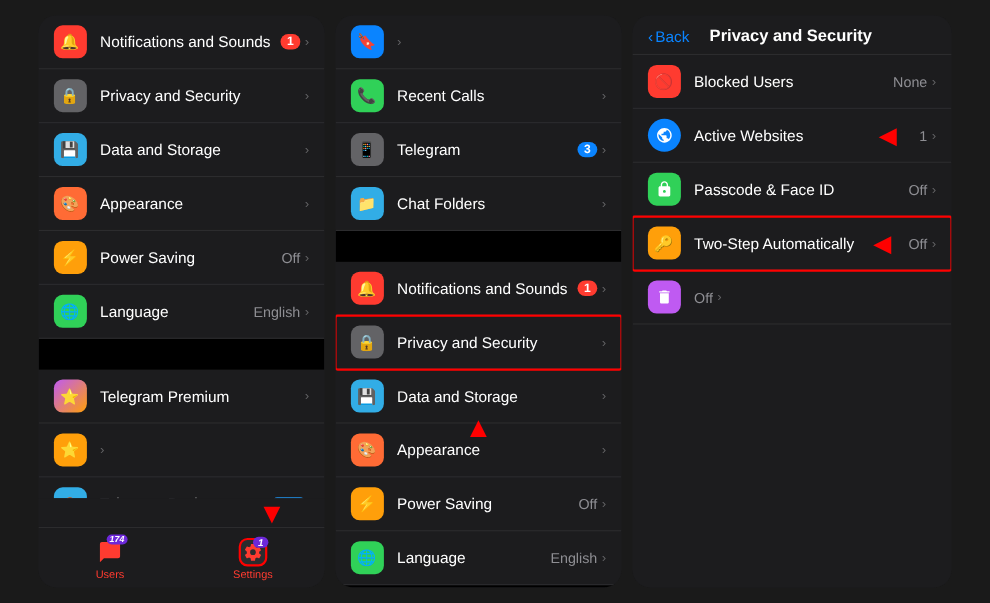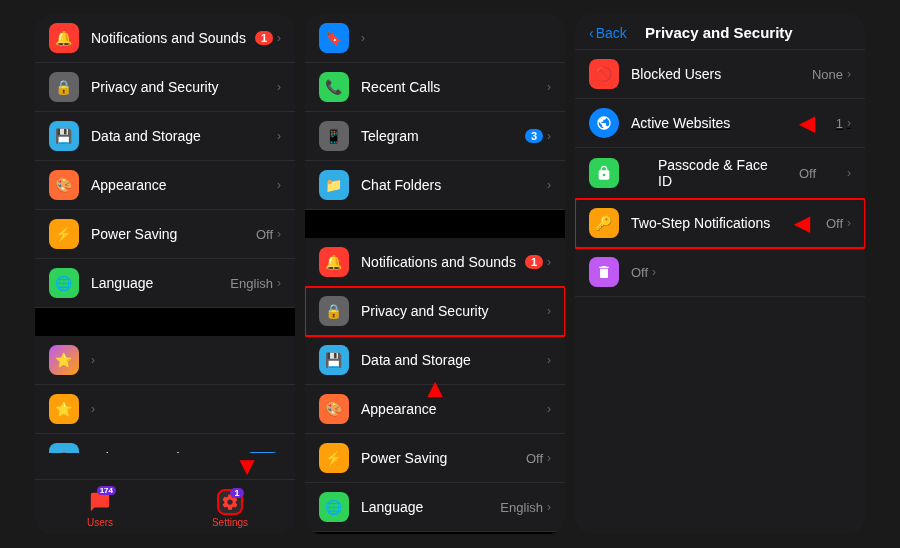--- a/index.html
+++ b/index.html
@@ -200,20 +200,21 @@
       top: -3px;
       right: -3px;
       background: #6d28d9;
       color: white;
       border-radius: 8px;
       font-size: 9px;
       font-weight: bold;
       padding: 0 4px;
       min-width: 14px;
       text-align: center;
+      font-style: italic;
     }
   </style>
 </head>
 <body>
 
 <div class="phone-panel panel-left panel-wrapper">
   <div class="settings-list">
 
     <div class="settings-item">
       <div class="item-icon" style="background:#ff3b30;">🔔</div>
@@ -246,20 +247,21 @@
       <div class="item-icon" style="background:#30d158;">🌐</div>
       <span class="item-text">Language</span>
       <span class="item-value">English</span>
       <span class="item-chevron">›</span>
     </div>
 
     <div class="section-gap"></div>
 
     <div class="settings-item">
       <div class="item-icon" style="background:linear-gradient(135deg,#bf5af2,#ff9f0a);">⭐</div>
+      <span class="item-text">Telegram Premium</span>
       <span class="item-chevron">›</span>
     </div>
     <div class="settings-item">
       <div class="item-icon" style="background:#ff9f0a;">⭐</div>
       <span class="item-chevron">›</span>
     </div>
     <div class="settings-item">
       <div class="item-icon" style="background:#32ade6;">💼</div>
       <span class="item-text">Telegram Business</span>
       <span class="new-badge">NEW</span>
@@ -373,45 +375,45 @@
     <span class="header-title">Privacy and Security</span>
   </div>
 
   <div class="settings-list">
     <div class="settings-item">
       <div class="item-icon" style="background:#ff3b30;">🚫</div>
       <span class="item-text">Blocked Users</span>
       <span class="item-value">None</span>
       <span class="item-chevron">›</span>
     </div>
-    <div class="settings-item" style="position:relative;text-decoration:underline;">
+    <div class="settings-item" style="position:relative;">
       <div class="item-icon" style="background:#0a84ff; border-radius:50%;">
         <svg width="16" height="16" viewBox="0 0 24 24" fill="white">
             <path d="M12 2C6.48 2 2 6.48 2 12s4.48 10 10 10 10-4.48 10-10S17.52 2 12 2zm-1 17.93c-3.95-.49-7-3.85-7-7.93 0-.62.08-1.21.21-1.79L9 15v1c0 1.1.9 2 2 2v1.93zm6.9-2.54c-.26-.81-1-1.39-1.9-1.39h-1v-3c0-.55-.45-1-1-1H8v-2h2c.55 0 1-.45 1-1V7h2c1.1 0 2-.9 2-2v-.41c2.93 1.19 5 4.06 5 7.41 0 2.08-.8 3.97-2.1 5.39z"></path>
           </svg>
       </div>
       <span class="item-text">Active Websites</span>
 
       <span style="position:absolute; right:50px; color:#ff0000; font-size:20px; font-weight:bold;">◀</span>
       <span class="item-value">1</span>
       <span class="item-chevron">›</span>
     </div>
-    <div class="settings-item" style="position:relative;gap:27px;">
+    <div class="settings-item" style="position:relative;">
       <div class="item-icon" style="background:#30d158;">
         <svg width="16" height="16" viewBox="0 0 24 24" fill="white">
             <path d="M18 8h-1V6c0-2.76-2.24-5-5-5S7 3.24 7 6v2H6c-1.1 0-2 .9-2 2v10c0 1.1.9 2 2 2h12c1.1 0 2-.9 2-2V10c0-1.1-.9-2-2-2zm-6 9c-1.1 0-2-.9-2-2s.9-2 2-2 2 .9 2 2-.9 2-2 2zm3.1-9H8.9V6c0-1.71 1.39-3.1 3.1-3.1 1.71 0 3.1 1.39 3.1 3.1v2z"></path>
           </svg>
       </div>
       <span class="item-text">Passcode &amp; Face ID</span>
       <span class="item-value">Off</span>
       <span class="item-chevron">›</span>
     </div>
     <div class="settings-item highlighted-item" style="position:relative;">
       <div class="item-icon" style="background:#ff9f0a;">🔑</div>
-      <span class="item-text">Two-Step Notifications</span>
+      <span class="item-text">Two-Step Automatically</span>
 
       <span style="position:absolute; right:55px; color:#ff0000; font-size:20px; font-weight:bold;">◀</span>
       <span class="item-value">Off</span>
       <span class="item-chevron">›</span>
     </div>
     <div class="settings-item">
       <div class="item-icon" style="background:#bf5af2;">
         <svg width="16" height="16" viewBox="0 0 24 24" fill="white">
             <path d="M6 19c0 1.1.9 2 2 2h8c1.1 0 2-.9 2-2V7H6v12zM19 4h-3.5l-1-1h-5l-1 1H5v2h14V4z"></path>
           </svg>

